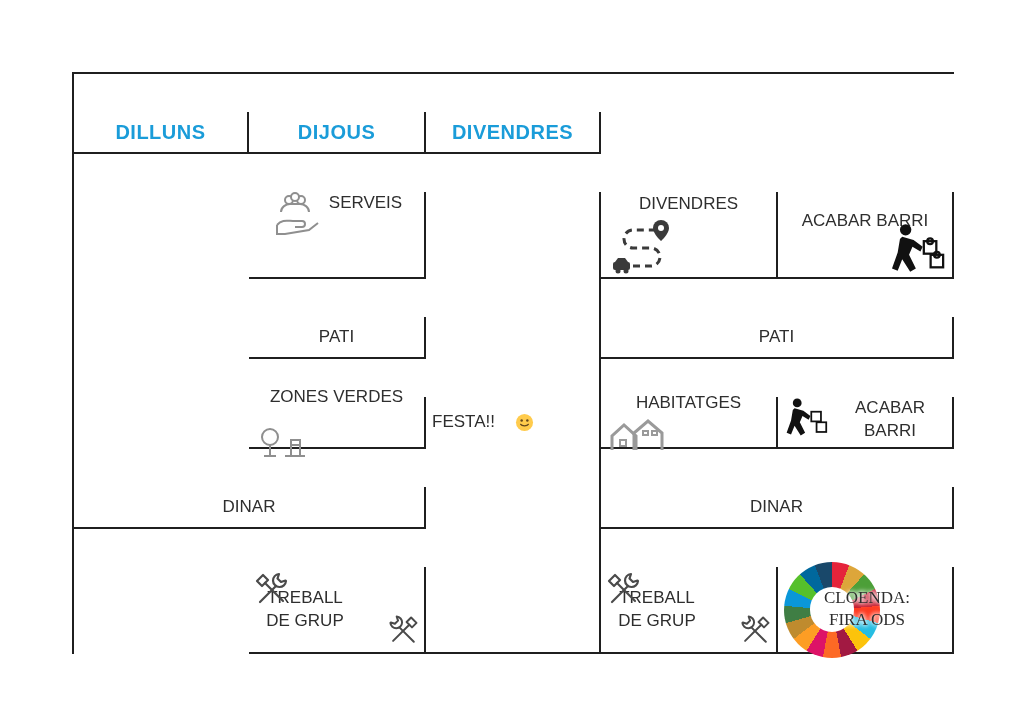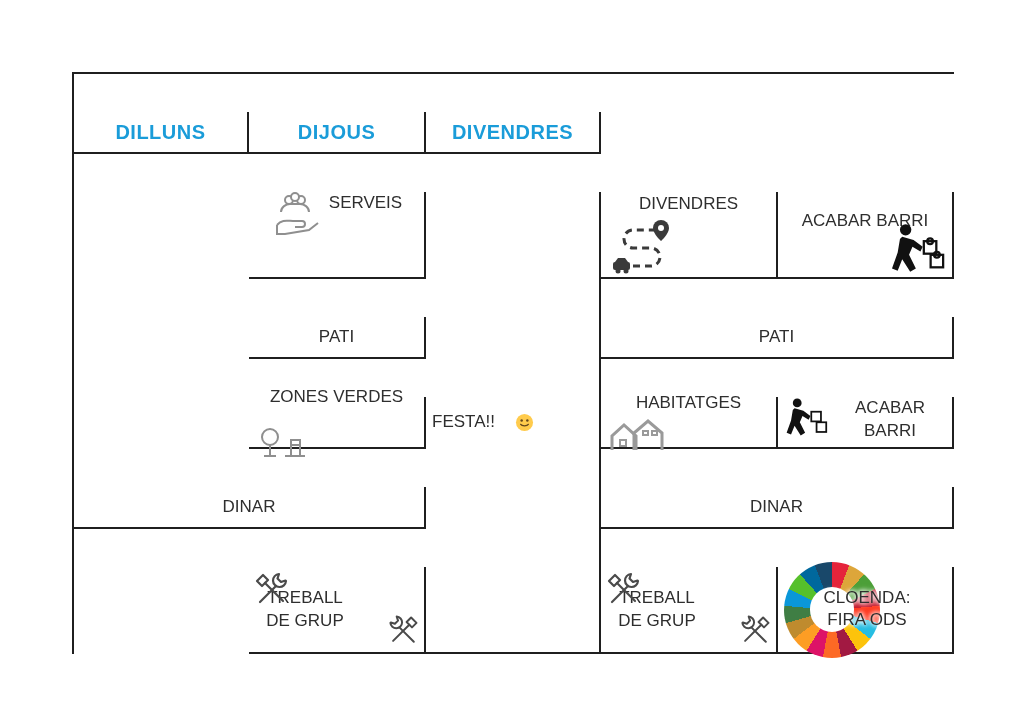--- a/index.html
+++ b/index.html
@@ -30,21 +30,21 @@
       #A21942 148deg 169deg,#FD6925 169deg 191deg,#DD1367 191deg 212deg,#FD9D24 212deg 233deg,
       #BF8B2E 233deg 254deg,#3F7E44 254deg 275deg,#0A97D9 275deg 296deg,#56C02B 296deg 318deg,
       #00689D 318deg 339deg,#19486A 339deg 360deg);
   }
   .sdg-wheel::after{content:"";position:absolute;inset:27%;background:#fff;border-radius:50%;}
   .tool-tl{position:absolute;top:3px;left:3px;}
   .tool-br{position:absolute;bottom:3px;right:3px;transform:scaleX(-1);}
   .puzzle-br{position:absolute;bottom:4px;right:6px;}
   .overlay-text{
     position:absolute;left:4px;right:0;top:50%;transform:translateY(-50%);
-    text-shadow:0 0 4px #fff,0 0 4px #fff,0 0 6px #fff;z-index:2;
+    text-shadow:0 0 4px #fff,0 0 4px #fff,0 0 6px #fff;z-index:2;font-family:Liberation Serif, serif;
   }
   svg{flex:0 0 auto;}
 </style>
 </head>
 <body>
 
 <div class="schedule">
 
   <div class="cell head" style="grid-column:1;grid-row:1">
     <span>DILLUNS</span>

